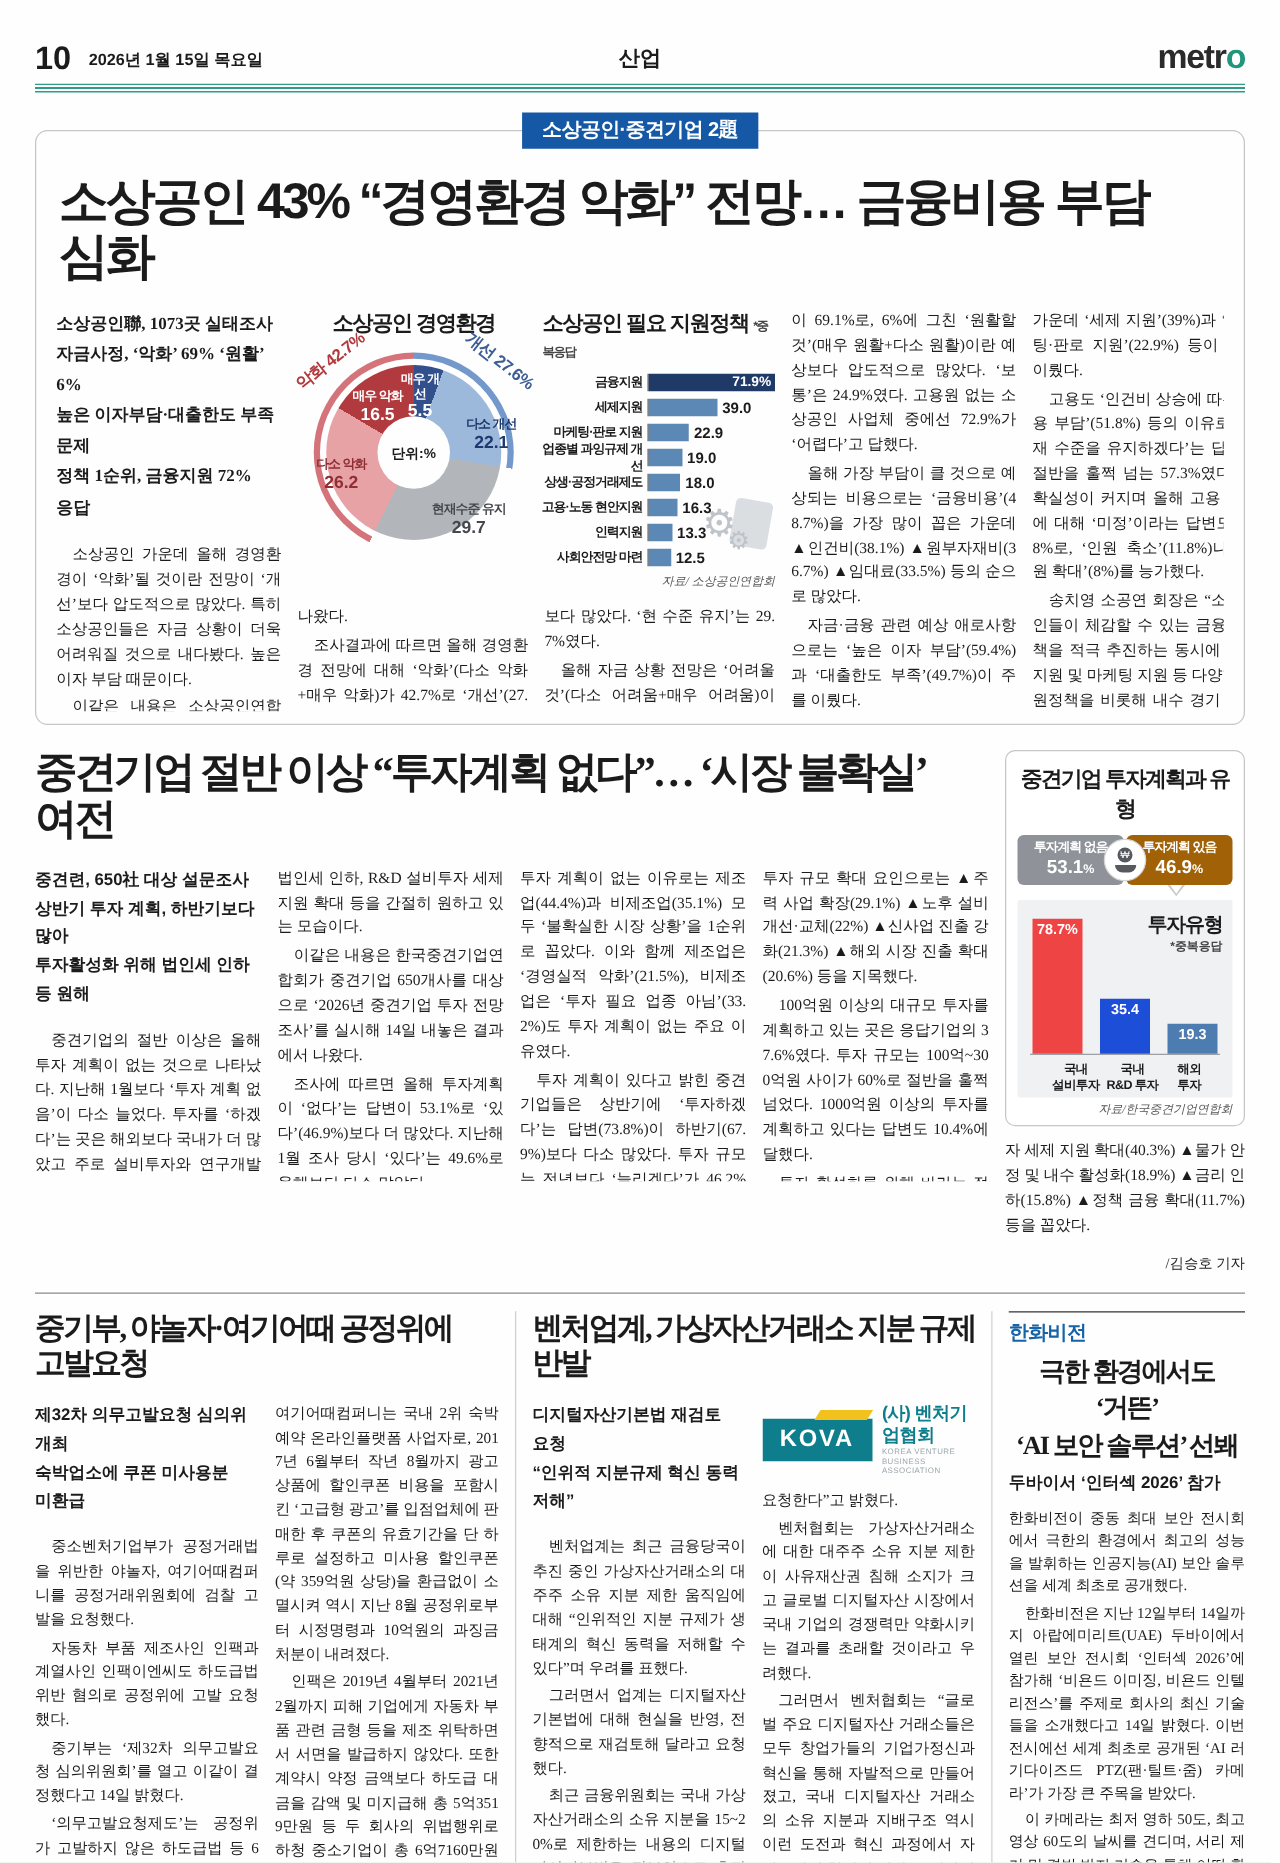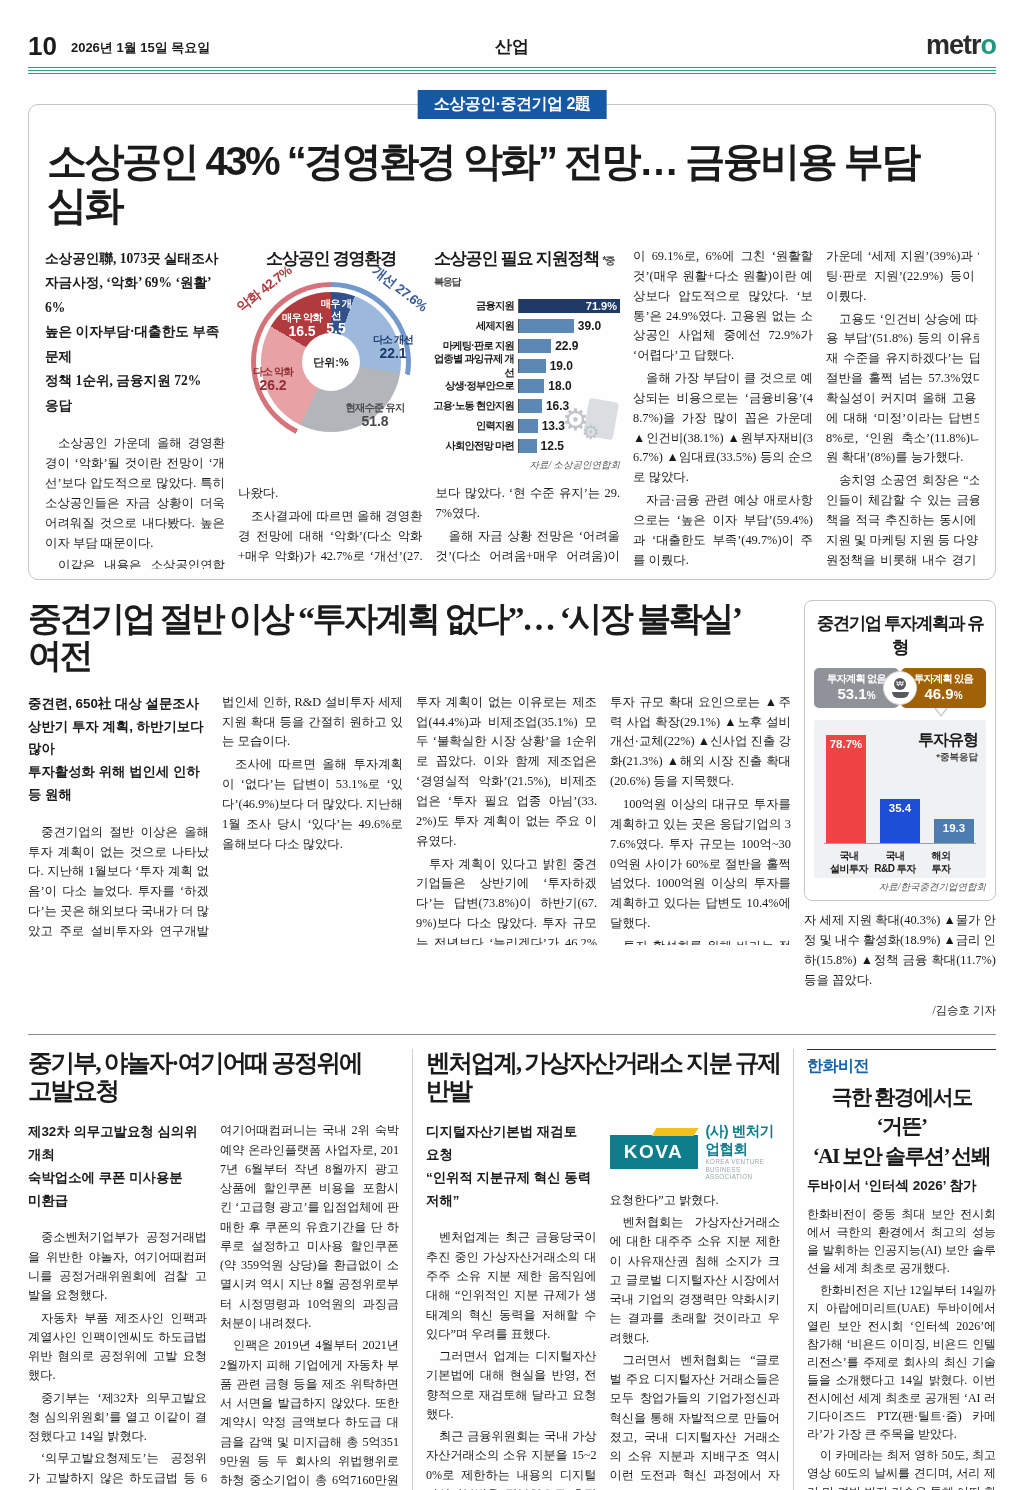--- a/index.html
+++ b/index.html
@@ -108,21 +108,21 @@
         border-right:5px solid transparent;border-top:7px solid #fff;}
   .inv-panel{background:#f0f1f3;margin-top:12px;position:relative;height:158px;border-radius:2px;}
   .inv-type{position:absolute;right:8px;top:10px;text-align:right;font-family:"Liberation Sans",sans-serif;}
   .inv-type .t{font-size:16px;font-weight:800;letter-spacing:-1px;display:block;}
   .inv-type .n{font-size:9.5px;font-weight:700;color:#444;display:block;}
   .inv-bars{position:absolute;left:10px;right:10px;bottom:34px;display:flex;align-items:flex-end;
         justify-content:space-between;border-bottom:1.5px solid #9aa0a6;padding:0 2px;}
   .ibar{width:40px;background:#4d7cb0;position:relative;}
   .ibar span{position:absolute;top:3px;left:0;right:0;text-align:center;color:#fff;
         font-family:"Liberation Sans",sans-serif;font-weight:700;font-size:11.5px;}
-  .inv-cats{position:absolute;left:10px;right:10px;bottom:3px;display:flex;justify-content:flex-start;padding:0 2px;}
+  .inv-cats{position:absolute;left:22px;right:10px;bottom:3px;display:flex;justify-content:flex-start;padding:0 2px;}
   .ibar-cat{width:46px;text-align:center;font-family:"Liberation Sans",sans-serif;font-weight:700;
         font-size:10px;line-height:1.25;letter-spacing:-0.5px;}
   .art2-right .cont{margin-top:10px;height:88px;overflow:hidden;}
   
   .bottom{display:flex;margin-top:16px;border-top:1px solid #8a8a8a;padding-top:14px;height:572px;overflow:hidden;}
   .b-left{width:384px;flex:0 0 384px;padding-right:13px;box-sizing:border-box;}
   .b-mid{width:382px;flex:0 0 382px;padding:0 13px;border-left:1px solid #cfcfcf;border-right:1px solid #cfcfcf;box-sizing:border-box;}
   .b-right{flex:1;padding-left:13px;box-sizing:border-box;}
   .headline3{font-family:"Liberation Serif",serif;font-weight:800;font-size:24.5px;letter-spacing:-2px;
         margin:0 0 16px;line-height:1.15;word-break:keep-all;}
@@ -191,21 +191,21 @@
                   <div class="pl pl-0" style="color: rgb(255, 255, 255);">
                     <span class="l">매우 개선</span>
                     <span class="v">5.5</span>
                   </div>
                   <div class="pl pl-1" style="color: rgb(29, 58, 110);">
                     <span class="l">다소 개선</span>
                     <span class="v">22.1</span>
                   </div>
                   <div class="pl pl-2" style="color: rgb(69, 72, 77);">
                     <span class="l">현재수준 유지</span>
-                    <span class="v">51.8</span>
+                    <span class="v">29.7</span>
                   </div>
                   <div class="pl pl-3" style="color: rgb(143, 47, 52);">
                     <span class="l">다소 악화</span>
                     <span class="v">26.2</span>
                   </div>
                   <div class="pl pl-4" style="color: rgb(255, 255, 255);">
                     <span class="l">매우 악화</span>
                     <span class="v">16.5</span>
                   </div>
                 </div>
@@ -242,21 +242,21 @@
                   </div>
                 </div>
                 <div class="sbar-row">
                   <div class="sbar-label">업종별 과잉규제 개선</div>
                   <div class="sbar-track">
                     <div class="sbar-fill" style="width: 26.4256%; background: rgb(92, 136, 181);"></div>
                     <span class="sbar-val">19.0</span>
                   </div>
                 </div>
                 <div class="sbar-row">
-                  <div class="sbar-label">상생·정부안으로</div>
+                  <div class="sbar-label">상생·공정거래제도</div>
                   <div class="sbar-track">
                     <div class="sbar-fill" style="width: 25.0348%; background: rgb(92, 136, 181);"></div>
                     <span class="sbar-val">18.0</span>
                   </div>
                 </div>
                 <div class="sbar-row">
                   <div class="sbar-label">고용·노동 현안지원</div>
                   <div class="sbar-track">
                     <div class="sbar-fill" style="width: 22.6704%; background: rgb(92, 136, 181);"></div>
                     <span class="sbar-val">16.3</span>
@@ -322,20 +322,21 @@
               <p>중견련, 650社 대상 설문조사</p>
               <p>상반기 투자 계획, 하반기보다 많아</p>
               <p>투자활성화 위해 법인세 인하 등 원해</p>
             </div>
           <div class="bodytext">
               <p>중견기업의 절반 이상은 올해 투자 계획이 없는 것으로 나타났다. 지난해 1월보다 ‘투자 계획 없음’이 다소 늘었다. 투자를 ‘하겠다’는 곳은 해외보다 국내가 더 많았고 주로 설비투자와 연구개발(R&amp;D) 투자에 집중한다는 계획이다.</p>
             </div>
         </div>
         <div class="acol cont">
             <p>법인세 인하, R&amp;D 설비투자 세제 지원 확대 등을 간절히 원하고 있는 모습이다.</p>
+            <p>이같은 내용은 한국중견기업연합회가 중견기업 650개사를 대상으로 ‘2026년 중견기업 투자 전망 조사’를 실시해 14일 내놓은 결과에서 나왔다.</p>
             <p>조사에 따르면 올해 투자계획이 ‘없다’는 답변이 53.1%로 ‘있다’(46.9%)보다 더 많았다. 지난해 1월 조사 당시 ‘있다’는 49.6%로 올해보다 다소 많았다.</p>
           </div>
         <div class="acol cont">
             <p>투자 계획이 없는 이유로는 제조업(44.4%)과 비제조업(35.1%) 모두 ‘불확실한 시장 상황’을 1순위로 꼽았다. 이와 함께 제조업은 ‘경영실적 악화’(21.5%), 비제조업은 ‘투자 필요 업종 아님’(33.2%)도 투자 계획이 없는 주요 이유였다.</p>
             <p>투자 계획이 있다고 밝힌 중견기업들은 상반기에 ‘투자하겠다’는 답변(73.8%)이 하반기(67.9%)보다 다소 많았다. 투자 규모는 전년보다 ‘늘리겠다’가 46.2%로 ‘줄이겠다’(16.4%)보다 다소 앞섰다.</p>
           </div>
         <div class="acol cont">
             <p>투자 규모 확대 요인으로는 ▲주력 사업 확장(29.1%) ▲노후 설비 개선·교체(22%) ▲신사업 진출 강화(21.3%) ▲해외 시장 진출 확대(20.6%) 등을 지목했다.</p>
             <p>100억원 이상의 대규모 투자를 계획하고 있는 곳은 응답기업의 37.6%였다. 투자 규모는 100억~300억원 사이가 60%로 절반을 훌쩍 넘었다. 1000억원 이상의 투자를 계획하고 있다는 답변도 10.4%에 달했다.</p>
             <p>투자 활성화를 위해 바라는 정부 정책으로는 ▲법인세 인하·R&amp;D 설비투</p>

